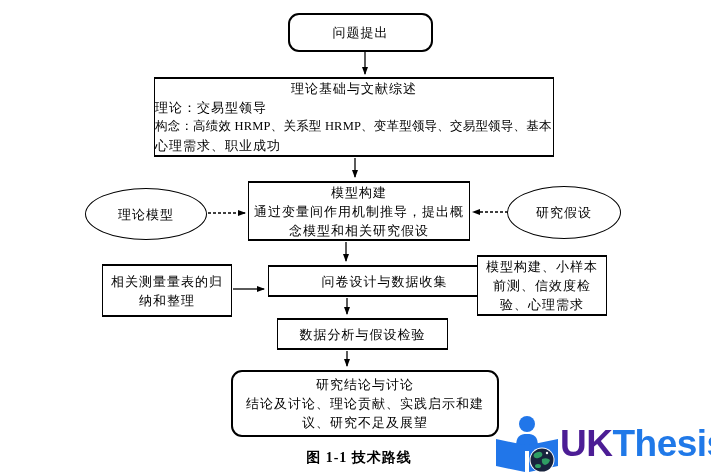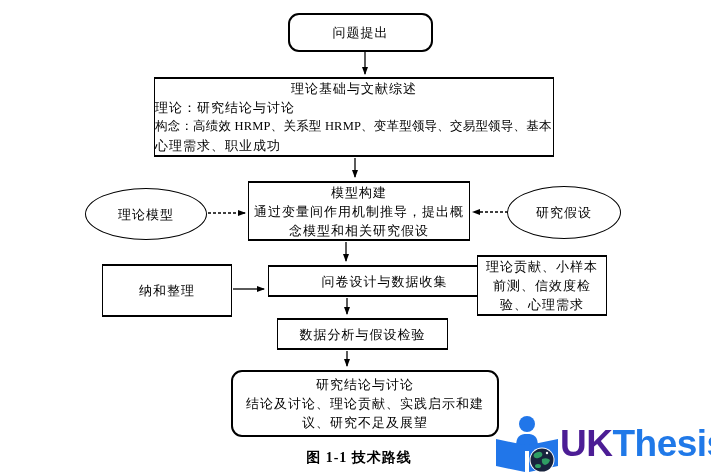--- a/index.html
+++ b/index.html
@@ -60,49 +60,50 @@
     <line x1="508" y1="212" x2="473" y2="212" stroke="#000" stroke-width="1.3" stroke-dasharray="3 2" marker-end="url(#ah)"></line>
     <line x1="477" y1="283" x2="467" y2="283" stroke="#000" stroke-width="1.3" stroke-dasharray="3 2" marker-end="url(#ah)"></line>
   </svg>
 
   <div class="node rounded" style="left:288px;top:13px;width:145px;height:39px;">
     <div class="line">问题提出</div>
   </div>
 
   <div class="node leftalign" style="left:154px;top:77px;width:400px;height:80px;">
     <div class="line centerline">理论基础与文献综述</div>
-    <div class="line">理论：研究结论与讨论</div>
+    <div class="line">理论：交易型领导</div>
     <div class="line tight">构念：高绩效 HRMP、关系型 HRMP、变革型领导、交易型领导、基本</div>
     <div class="line">心理需求、职业成功</div>
   </div>
 
   <div class="node" style="left:248px;top:181px;width:222px;height:60px;text-align:center;">
     <div class="line">模型构建</div>
     <div class="line">通过变量间作用机制推导，提出概</div>
     <div class="line">念模型和相关研究假设</div>
   </div>
 
   <div class="node ellipse" style="left:85px;top:188px;width:122px;height:52px;">
     <div class="line">理论模型</div>
   </div>
 
   <div class="node ellipse" style="left:507px;top:186px;width:114px;height:53px;">
     <div class="line">研究假设</div>
   </div>
 
   <div class="node" style="left:102px;top:264px;width:130px;height:53px;">
+    <div class="line">相关测量量表的归</div>
     <div class="line">纳和整理</div>
   </div>
 
   <div class="node" style="left:268px;top:265px;width:233px;height:32px;">
     <div class="line">问卷设计与数据收集</div>
   </div>
 
   <div class="node" style="left:477px;top:255px;width:130px;height:61px;">
-    <div class="line">理论贡献、小样本</div>
+    <div class="line">模型构建、小样本</div>
     <div class="line">前测、信效度检</div>
     <div class="line">验、心理需求</div>
   </div>
 
   <div class="node" style="left:277px;top:318px;width:171px;height:32px;">
     <div class="line">数据分析与假设检验</div>
   </div>
 
   <div class="node rounded" style="left:231px;top:370px;width:268px;height:67px;">
     <div class="line">研究结论与讨论</div>

